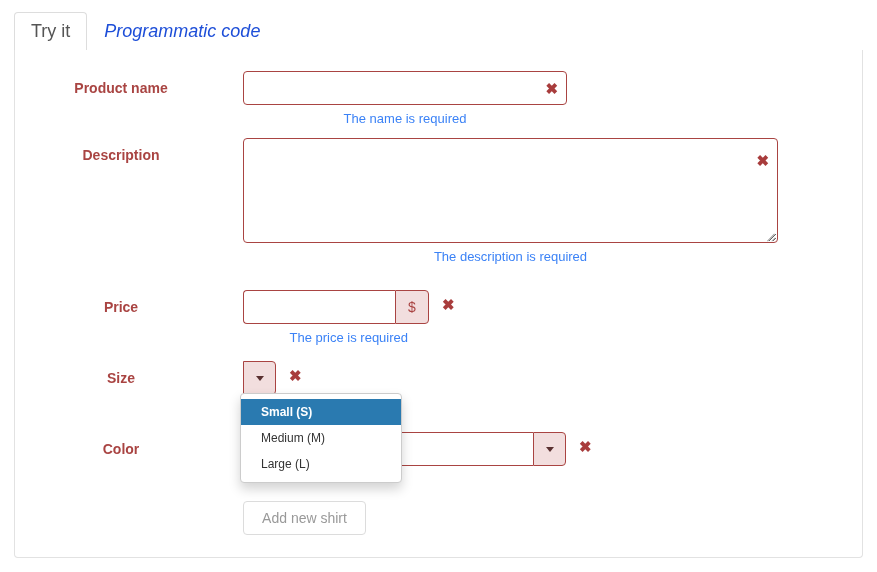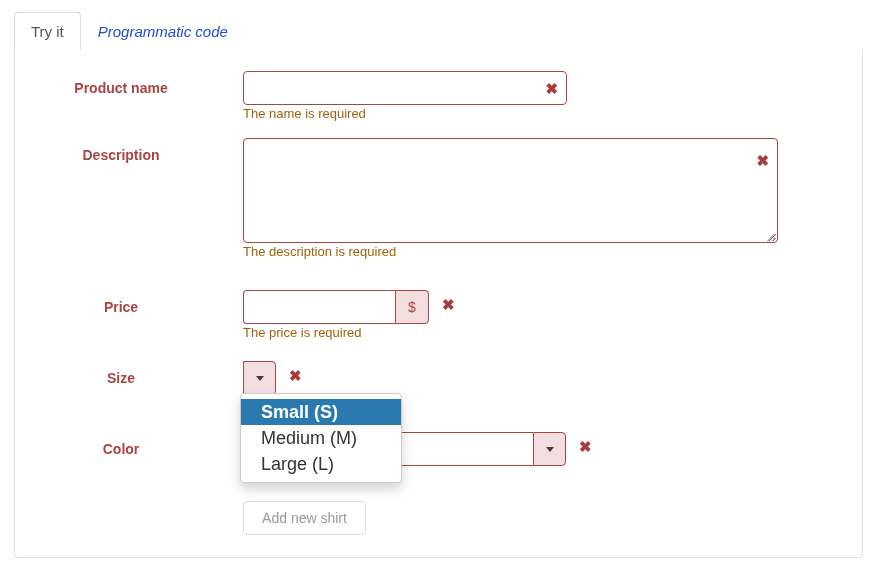--- a/index.html
+++ b/index.html
@@ -18,21 +18,21 @@
     position: absolute;
     left: 14px; top: 13px;
     width: 849px;
     height: 38px;
     border-bottom: 1px solid #dddddd;
     display: flex;
     align-items: flex-end;
   }
   .tab {
     padding: 9px 16px 9px 16px;
-    font-size: 15px;
+    font-size: 18px;
     line-height: 19px;
     cursor: pointer;
     border: 1px solid transparent;
     border-radius: 4px 4px 0 0;
     margin-bottom: -1px;
     position: relative;
   }
   .tab.active {
     color: #555555;
     background: #ffffff;
@@ -69,21 +69,23 @@
     font-size: 14px;
     line-height: 20px;
     color: #a94442;
   }
 
   .ctrl-area { position: absolute; left: 228px; }
 
   .help-text {
     font-size: 13px;
     line-height: 18px;
-    color: #a16207;
+    color: #3b82f6;
+    margin-top: 5px;
+    text-align: center;
   }
 
   
   .txt-input {
     width: 324px;
     height: 34px;
     border: 1px solid #a94442;
     border-radius: 4px;
     background: #ffffff;
     padding: 6px 30px 6px 10px;
@@ -219,21 +221,21 @@
     width: 162px;
     background: #ffffff;
     border: 1px solid #cccccc;
     border-radius: 4px;
     box-shadow: 0 6px 12px rgba(0,0,0,.175);
     padding: 5px 0;
     z-index: 50;
   }
   .dd-item {
     padding: 4px 6px 4px 20px;
-    font-size: 18px;
+    font-size: 12px;
     line-height: 18px;
     color: #333333;
     white-space: nowrap;
     cursor: pointer;
   }
   .dd-item.selected {
     background: #2a7ab0;
     color: #ffffff;
     font-weight: bold;
   }

